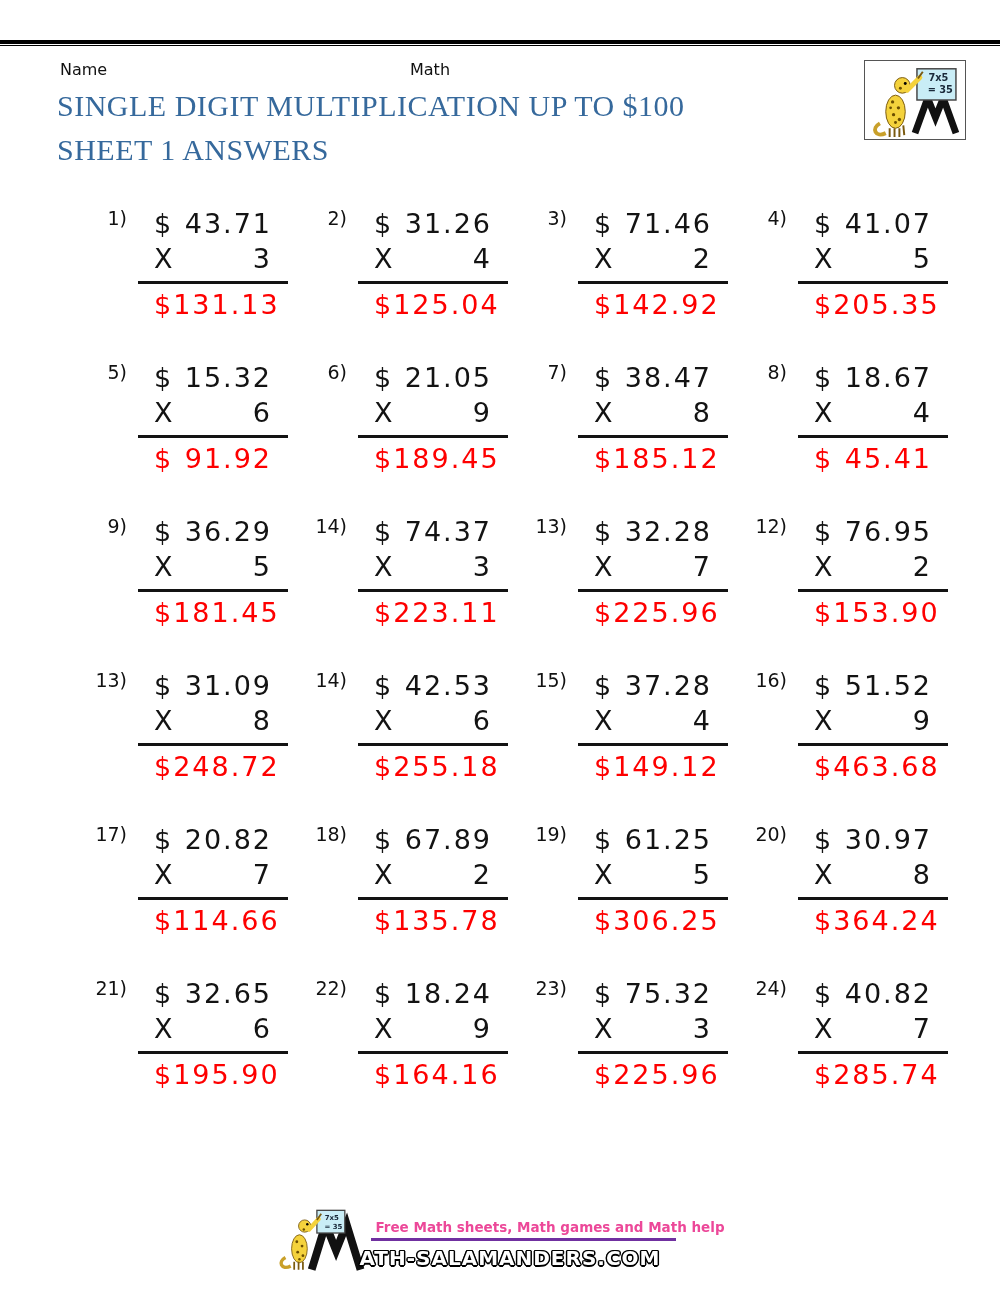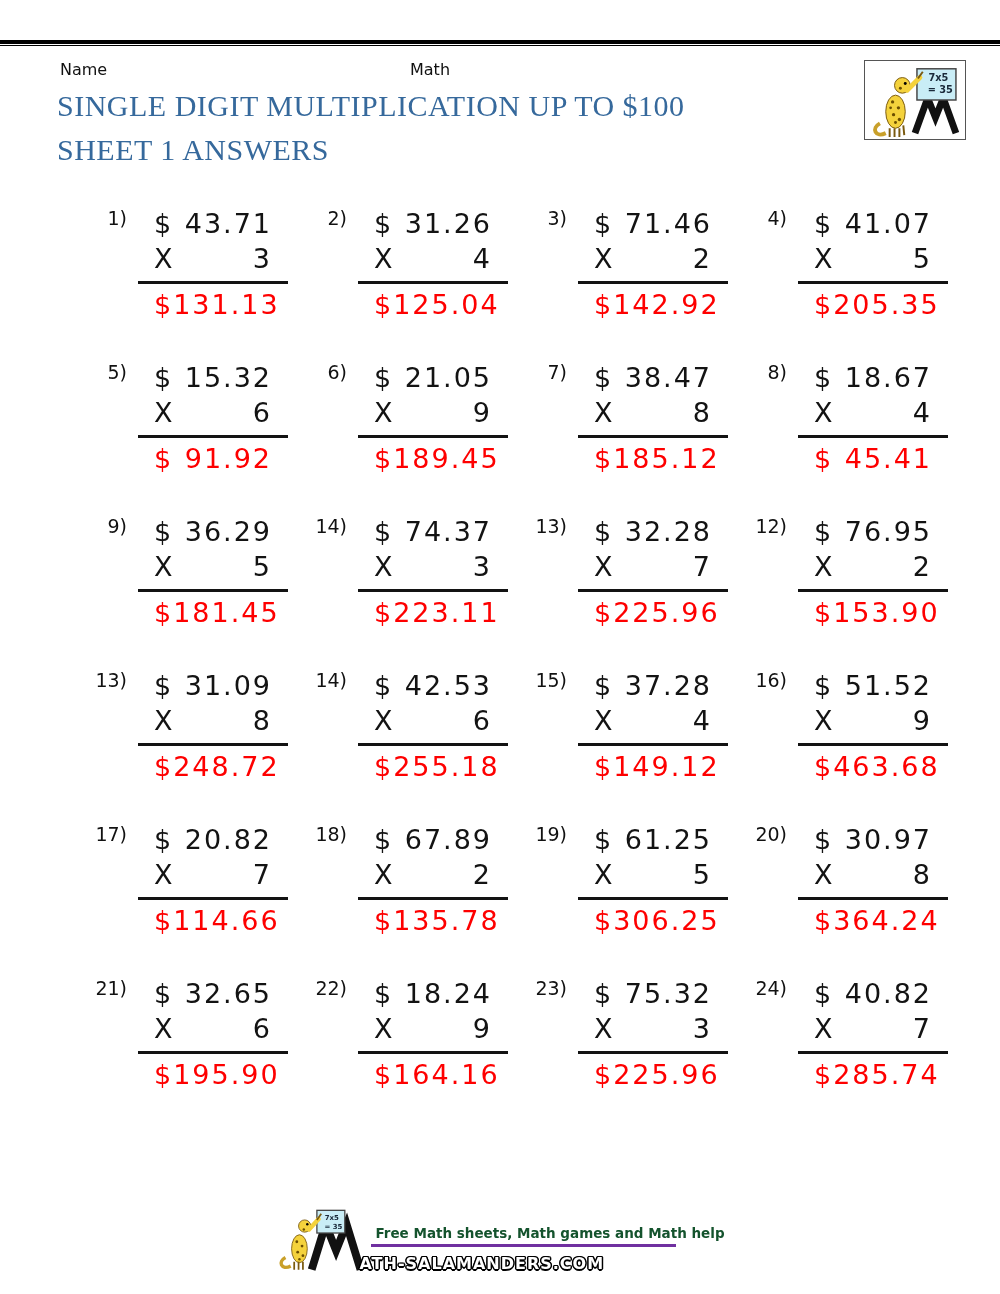--- a/index.html
+++ b/index.html
@@ -32,23 +32,23 @@
   .line{display:flex;justify-content:space-between;align-items:baseline;
         font-size:27px;line-height:35px;letter-spacing:2px;padding:0 16px;color:#131313;}
   .rule{border-top:3px solid #131313;margin-top:5px;}
   .line.ans{color:#fe0000;margin-top:3px;}
 
   
   .footer{position:absolute;left:0;top:1204px;width:1000px;display:flex;
           justify-content:center;align-items:flex-start;}
   .footer .logo-svg{width:96px;height:72px;flex:none;}
   .footer-text{display:flex;flex-direction:column;margin-left:-12px;}
-  .tagline{font-size:13.5px;font-weight:bold;color:#14532d;padding-left:16px;margin-top:21px;white-space:nowrap;}
+  .tagline{font-size:13.5px;font-weight:bold;color:#ec4899;padding-left:16px;margin-top:15px;white-space:nowrap;}
   .purple-line{height:3px;background:#7030a0;margin-top:3px;margin-left:12px;width:305px;}
-  .wordmark{font-size:16px;font-weight:bold;letter-spacing:1px;margin-top:1px;line-height:32px;
+  .wordmark{font-size:20px;font-weight:bold;letter-spacing:1px;margin-top:1px;line-height:32px;
             color:#fff;white-space:nowrap;
             text-shadow:-1.5px 0 #000,1.5px 0 #000,0 -1.5px #000,0 1.5px #000,
                         -1px -1px #000,1px 1px #000,-1px 1px #000,1px -1px #000;}
 </style>
 </head>
 <body>
 
 <div class="page">
 
   <div class="top-rule">

